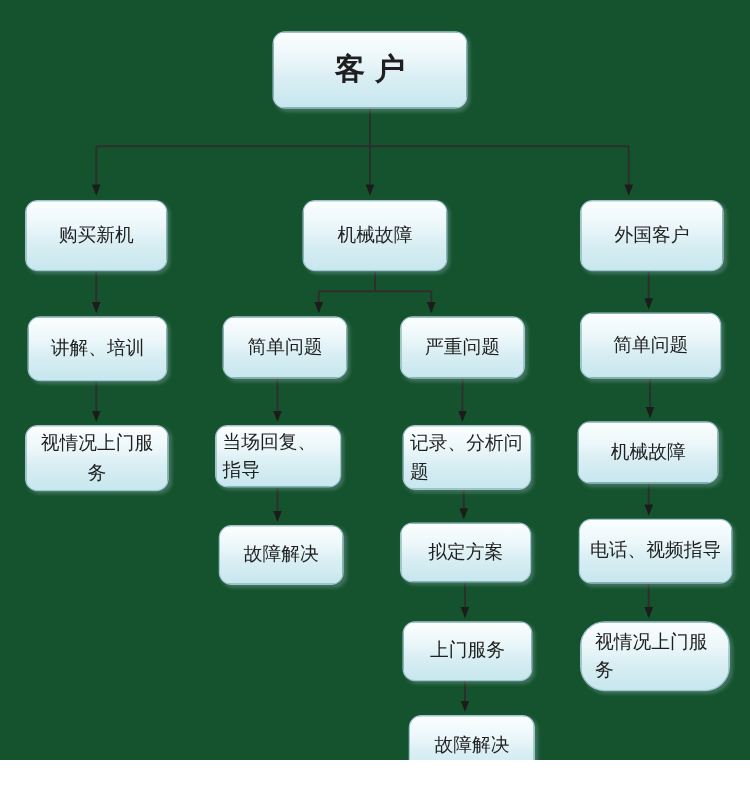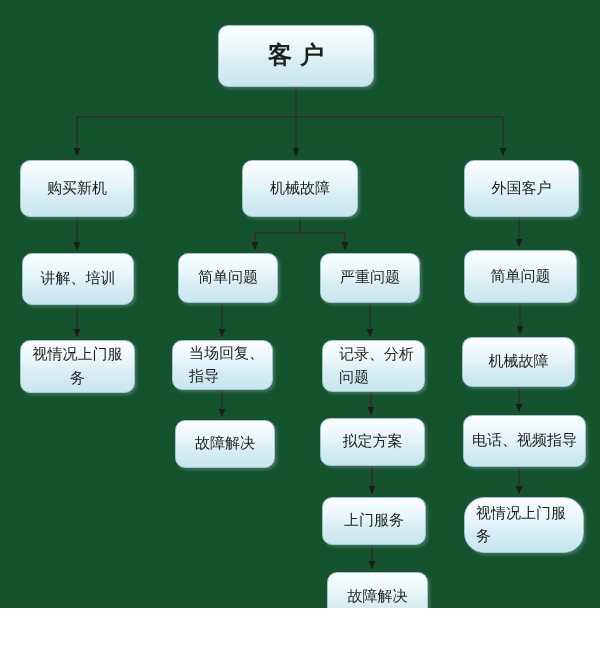--- a/index.html
+++ b/index.html
@@ -46,21 +46,21 @@
   .node.wrap {
     justify-content: flex-start;
     text-align: left;
   }
   .node.wrap.pad {
     padding-left: 11px;
     padding-right: 11px;
     border-radius: 20px;
   }
   .node.wrap.snug {
-    padding-left: 16px;
+    padding-left: 5px;
     padding-right: 5px;
   }
 </style>
 </head>
 <body>
 
 <div class="canvas">
 
   <svg class="connector-layer" width="600" height="645" viewBox="0 0 600 645" xmlns="http://www.w3.org/2000/svg">
     <defs>

